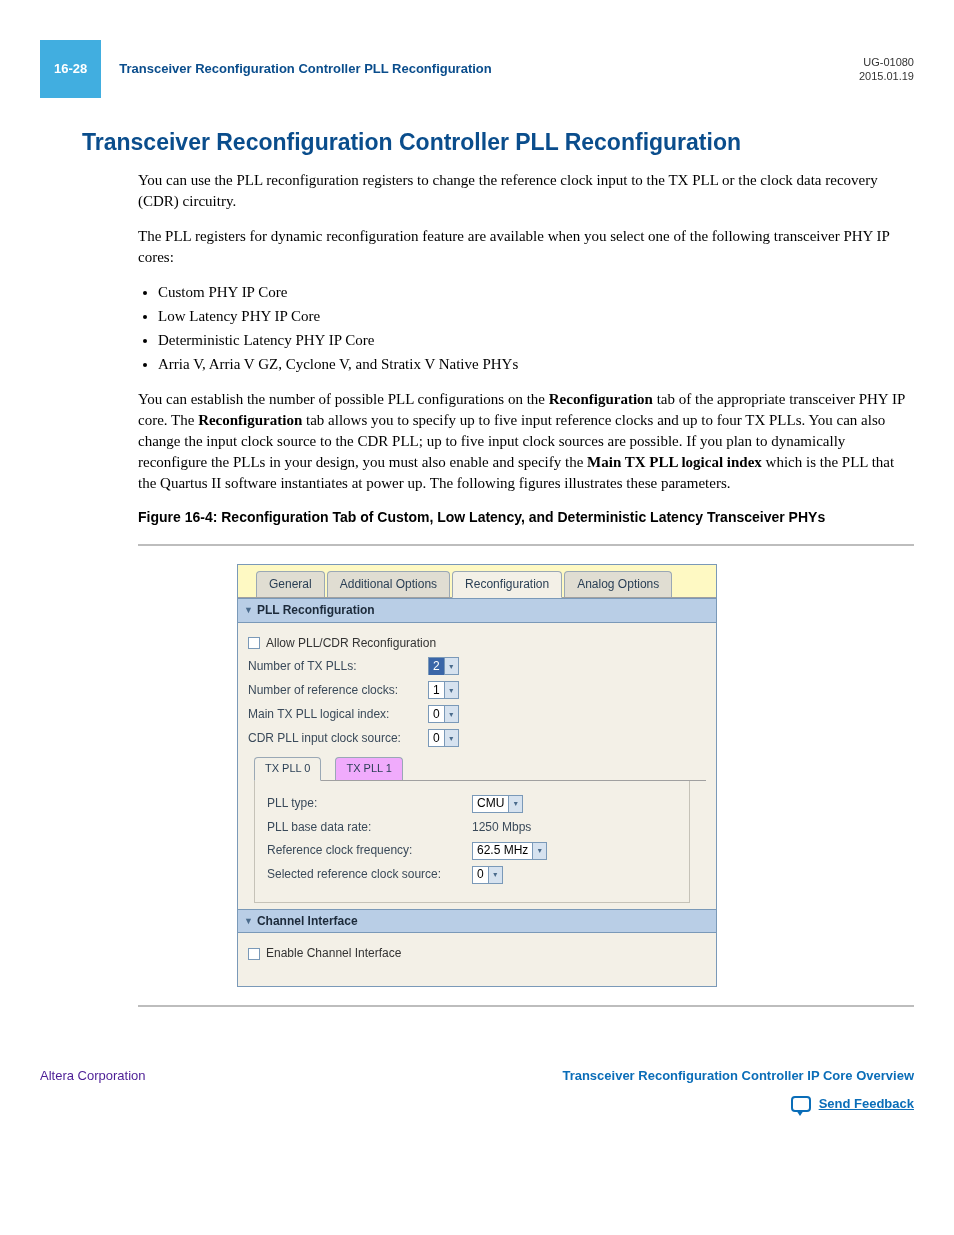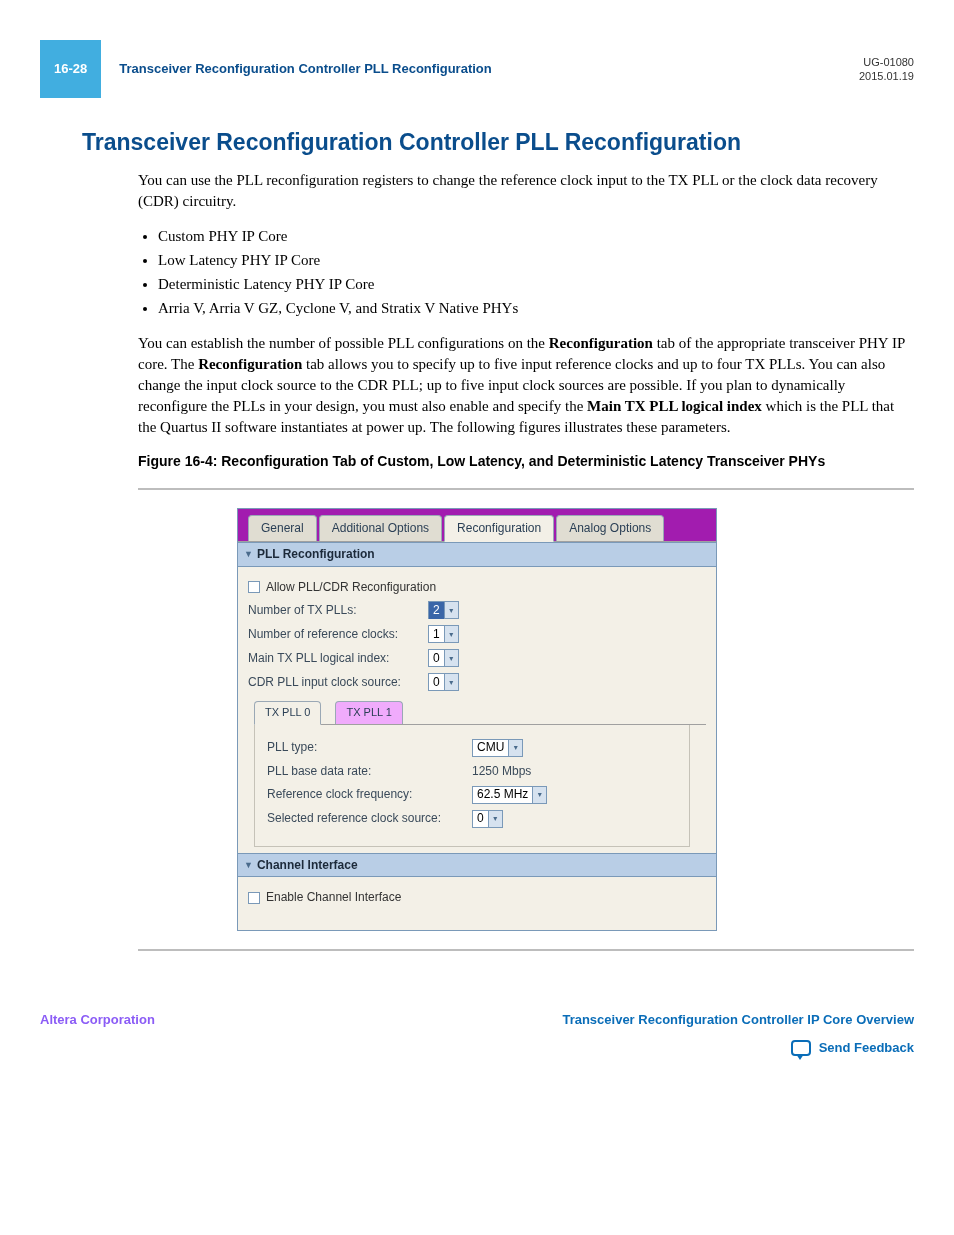--- a/index.html
+++ b/index.html
@@ -72,23 +72,23 @@
     width: 480px;
     margin: 0 auto 18px auto;
     border: 1px solid #7a99b8;
     background: #e9e5da;
     font-family: Tahoma, Arial, sans-serif;
     font-size: 12px;
     color: #333;
   }
   .ui-tabs {
     display: flex;
-    background: #a21caf;
+    background: #fef9c3;
     border-bottom: 1px solid #a0a0a0;
-    padding: 6px 6px 0 10px;
+    padding: 6px 6px 0 18px;
     gap: 2px;
   }
   .ui-tab {
     padding: 4px 12px;
     border: 1px solid #9aa8b5;
     border-bottom: none;
     border-radius: 4px 4px 0 0;
     background: #e0ddd2;
     color: #2a3f55;
     position: relative;
@@ -170,25 +170,25 @@
     max-width: 780px;
   }
   .footer {
     display: flex;
     justify-content: space-between;
     align-items: flex-start;
     font-family: Arial, sans-serif;
     font-size: 13px;
     margin-top: 40px;
   }
-  .footer-left { font-weight: bold; color: #8b5cf6; }
+  .footer-left { font-weight: normal; color: #4c1d95; }
   .footer-right { text-align: right; color: #0a6db8; font-weight: bold; }
   .feedback-row {
     display: flex; align-items: center; justify-content: flex-end;
-    gap: 8px; margin-top: 10px;
+    gap: 8px; margin-top: 10px; text-decoration: underline;
   }
   .feedback-icon {
     width: 20px; height: 16px;
     border: 2px solid #0a6db8;
     border-radius: 4px;
     position: relative;
   }
   .feedback-icon::after {
     content: "";
     position: absolute;
@@ -210,20 +210,21 @@
     <div class="header-right">
       <div>UG-01080</div>
       <div>2015.01.19</div>
     </div>
   </div>
 
   <h1 class="section-title">Transceiver Reconfiguration Controller PLL Reconfiguration</h1>
 
   <div class="body-text">
     <p>You can use the PLL reconfiguration registers to change the reference clock input to the TX PLL or the clock data recovery (CDR) circuitry.</p>
+    <p>The PLL registers for dynamic reconfiguration feature are available when you select one of the following transceiver PHY IP cores:</p>
     <ul>
       <li>Custom PHY IP Core</li>
       <li>Low Latency PHY IP Core</li>
       <li>Deterministic Latency PHY IP Core</li>
       <li>Arria V, Arria V GZ, Cyclone V, and Stratix V Native PHYs</li>
     </ul>
     <p>
       <span>You can establish the number of possible PLL configurations on the </span><span class="bold">Reconfiguration</span><span> tab of the appropriate transceiver PHY IP core. The </span><span class="bold">Reconfiguration</span><span> tab allows you to specify up to five input reference clocks and up to four TX PLLs. You can also change the input clock source to the CDR PLL; up to five input clock sources are possible. If you plan to dynamically reconfigure the PLLs in your design, you must also enable </span><span> and specify the </span><span class="bold">Main TX PLL logical index</span><span> which is the PLL that the Quartus II software instantiates at power up. The following figures illustrates these parameters.</span>
     </p>
   </div>

